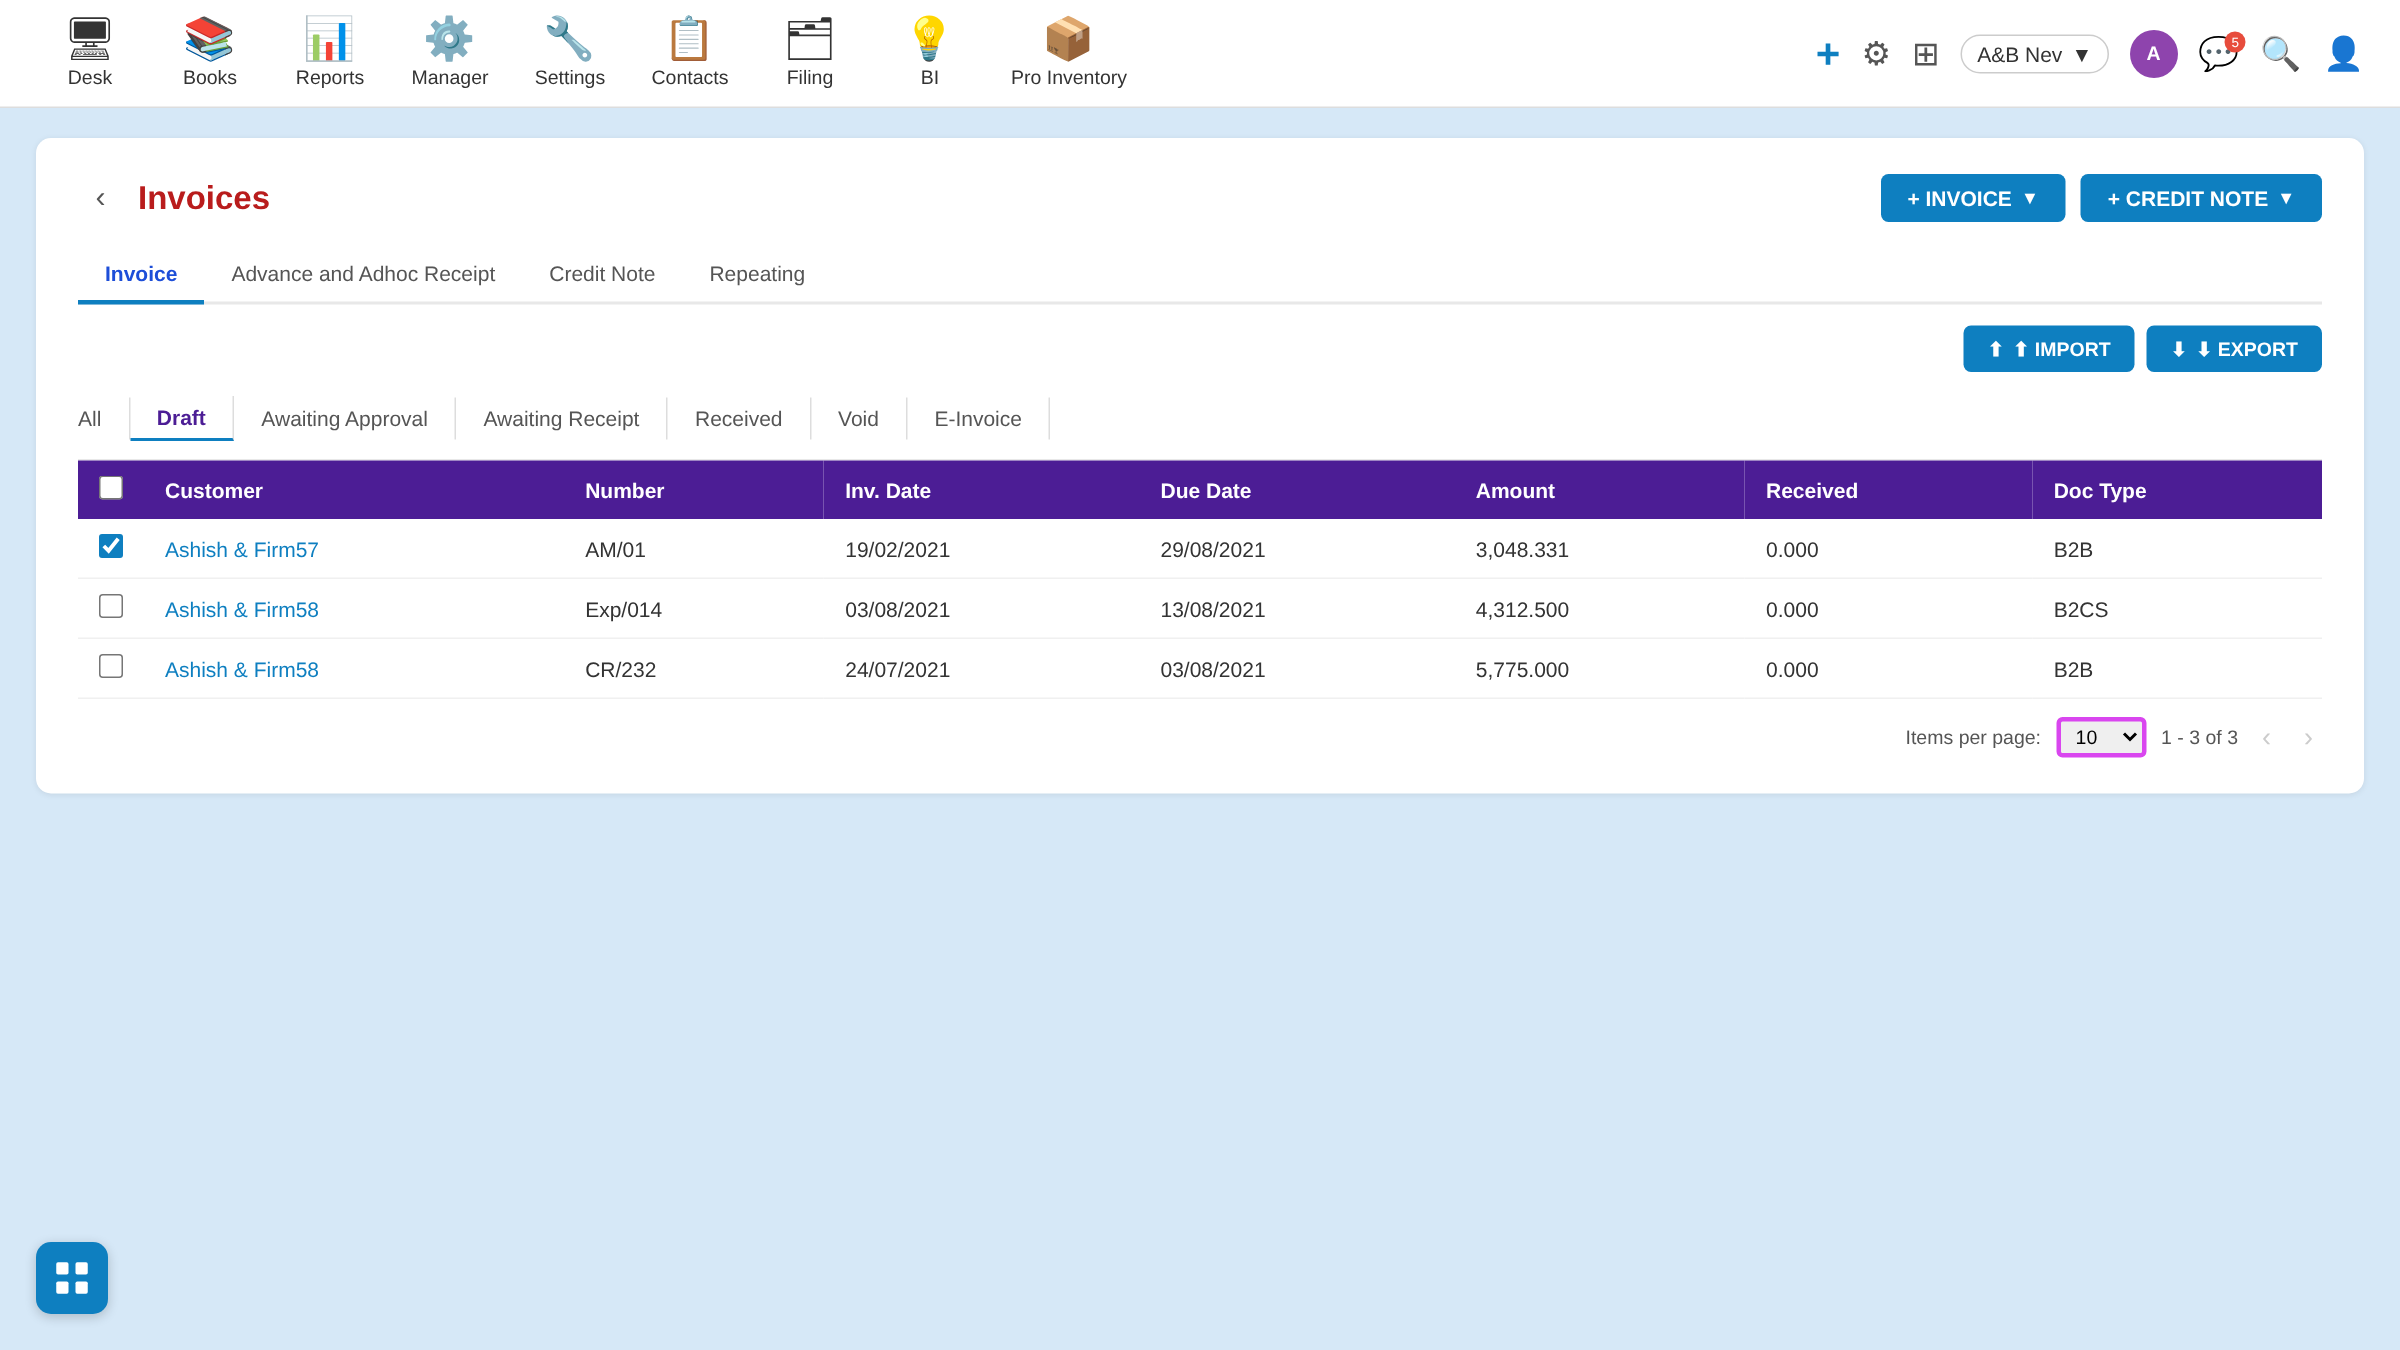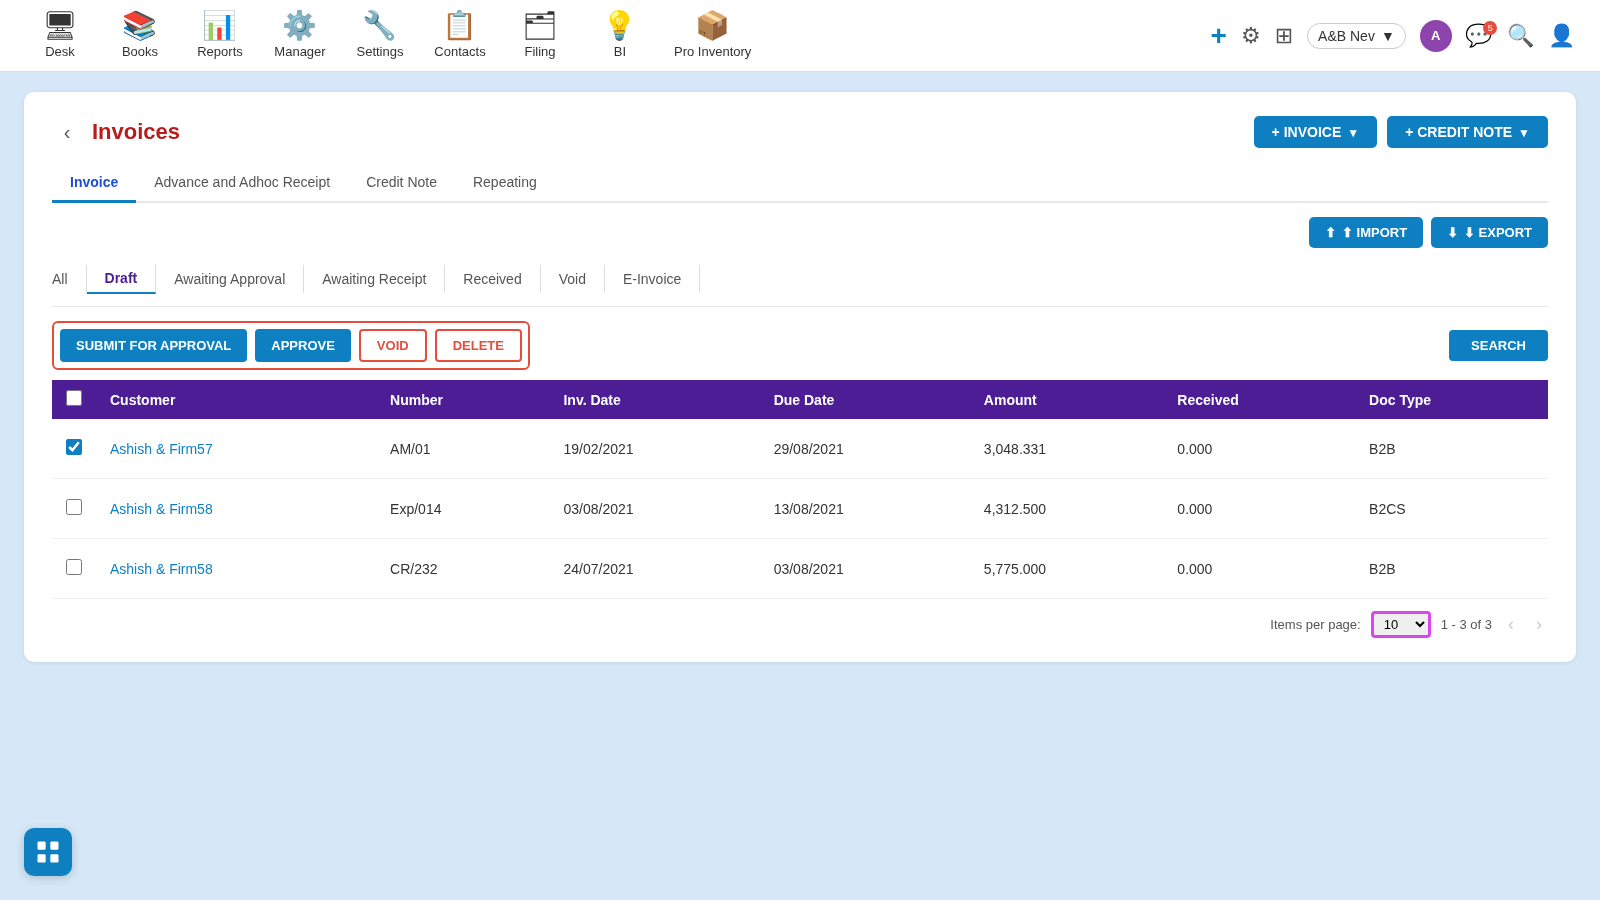--- a/index.html
+++ b/index.html
@@ -59,21 +59,21 @@
     .card-title-row { display: flex; align-items: center; gap: 10px; }
     .back-btn {
       background: none; border: none; cursor: pointer; font-size: 20px; color: #555;
       width: 30px; height: 30px; display: flex; align-items: center; justify-content: center;
     }
     .page-title { font-size: 22px; font-weight: bold; color: #b91c1c; }
     .header-btns { display: flex; gap: 10px; }
     .btn-teal {
       background: #0e7fc0; color: #fff; border: none; border-radius: 5px;
       padding: 8px 18px; font-size: 14px; font-weight: bold; cursor: pointer;
-      display: flex; align-items: flex-end; gap: 6px;
+      display: flex; align-items: center; gap: 6px;
     }
     .btn-teal .caret { font-size: 12px; }
 
     
     .tabs { display: flex; border-bottom: 2px solid #e8e8e8; margin-bottom: 0; }
     .tab {
       padding: 10px 18px; font-size: 14px; color: #555; cursor: pointer; border-bottom: 3px solid transparent;
       margin-bottom: -2px;
     }
     .tab.active { color: #1d4ed8; border-bottom: 3px solid #0e7fc0; font-weight: bold; }
@@ -118,21 +118,21 @@
       background: #0e7fc0; color: #fff; border: none; border-radius: 4px;
       padding: 8px 22px; font-size: 13px; font-weight: bold; cursor: pointer;
     }
 
     
     .table-wrap { width: 100%; }
     table { width: 100%; border-collapse: collapse; font-size: 14px; }
     thead tr { background: #4c1d95; color: #fff; }
     thead th { padding: 10px 14px; text-align: left; font-weight: 600; font-size: 14px; }
     tbody tr { border-bottom: 1px solid #f0f0f0; }
-    tbody td { padding: 20px 14px; color: #333; margin-top: 46px; }
+    tbody td { padding: 10px 14px; color: #333; margin-top: 46px; }
     .td-link { color: #0e7fc0; cursor: pointer; text-decoration: none; }
     .checkbox-cell { width: 44px; text-align: center; }
     input[type="checkbox"] { width: 16px; height: 16px; cursor: pointer; accent-color: #0e7fc0; }
 
     
     .pagination-row {
       display: flex; align-items: center; justify-content: flex-end;
       padding: 12px 0 0 0; gap: 10px; font-size: 13px; color: #555;
     }
     .pagination-row select {
@@ -253,29 +253,20 @@
     <div class="filter-tabs">
       <div class="filter-tab">All</div>
       <div class="filter-tab active">Draft</div>
       <div class="filter-tab">Awaiting Approval</div>
       <div class="filter-tab">Awaiting Receipt</div>
       <div class="filter-tab">Received</div>
       <div class="filter-tab">Void</div>
       <div class="filter-tab">E-Invoice</div>
     </div>
 
-    <div class="action-row">
-      <div class="action-btns-group">
-        <button class="btn-action-blue">SUBMIT FOR APPROVAL</button>
-        <button class="btn-action-blue">APPROVE</button>
-        <button class="btn-action-red">VOID</button>
-        <button class="btn-action-red">DELETE</button>
-      </div>
-      <button class="btn-search">SEARCH</button>
-    </div>
 
     <div class="table-wrap">
       <table>
         <thead>
           <tr>
             <th class="checkbox-cell">
               <input type="checkbox" style="">
             </th>
             <th>Customer</th>
             <th>Number</th>

